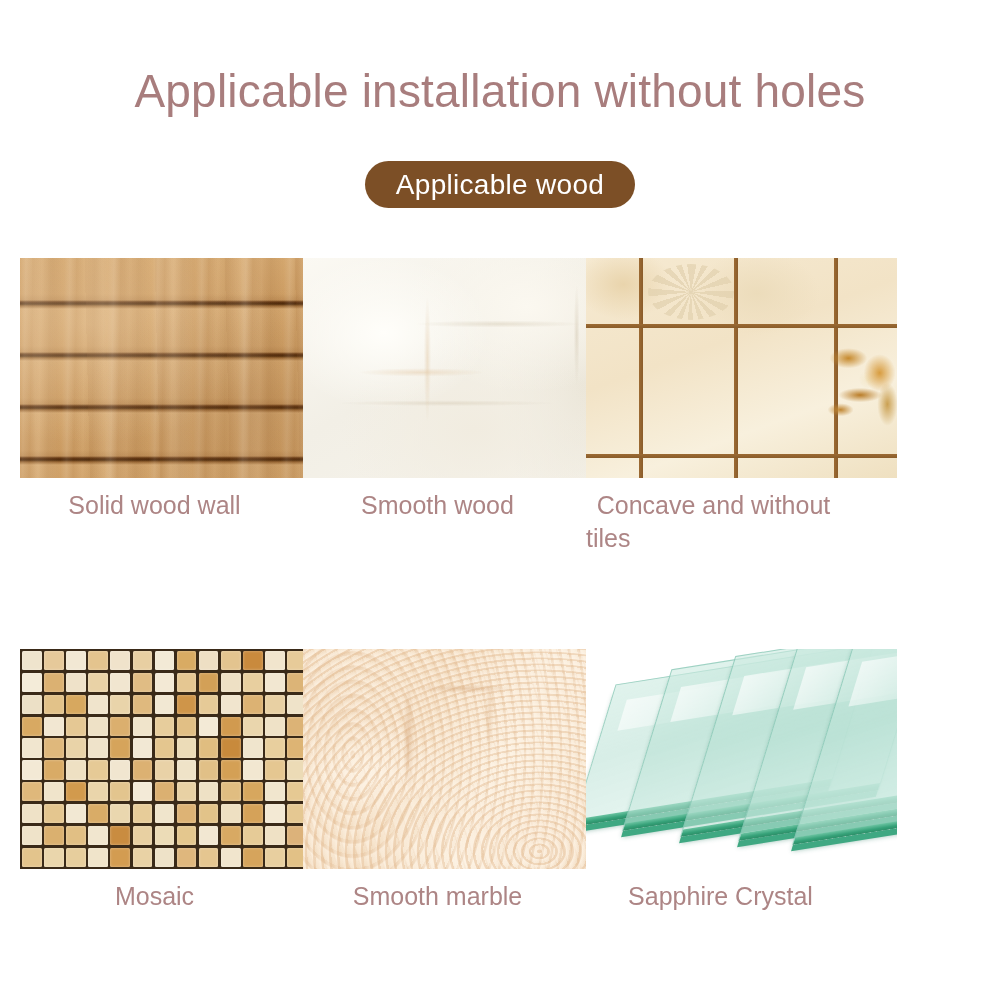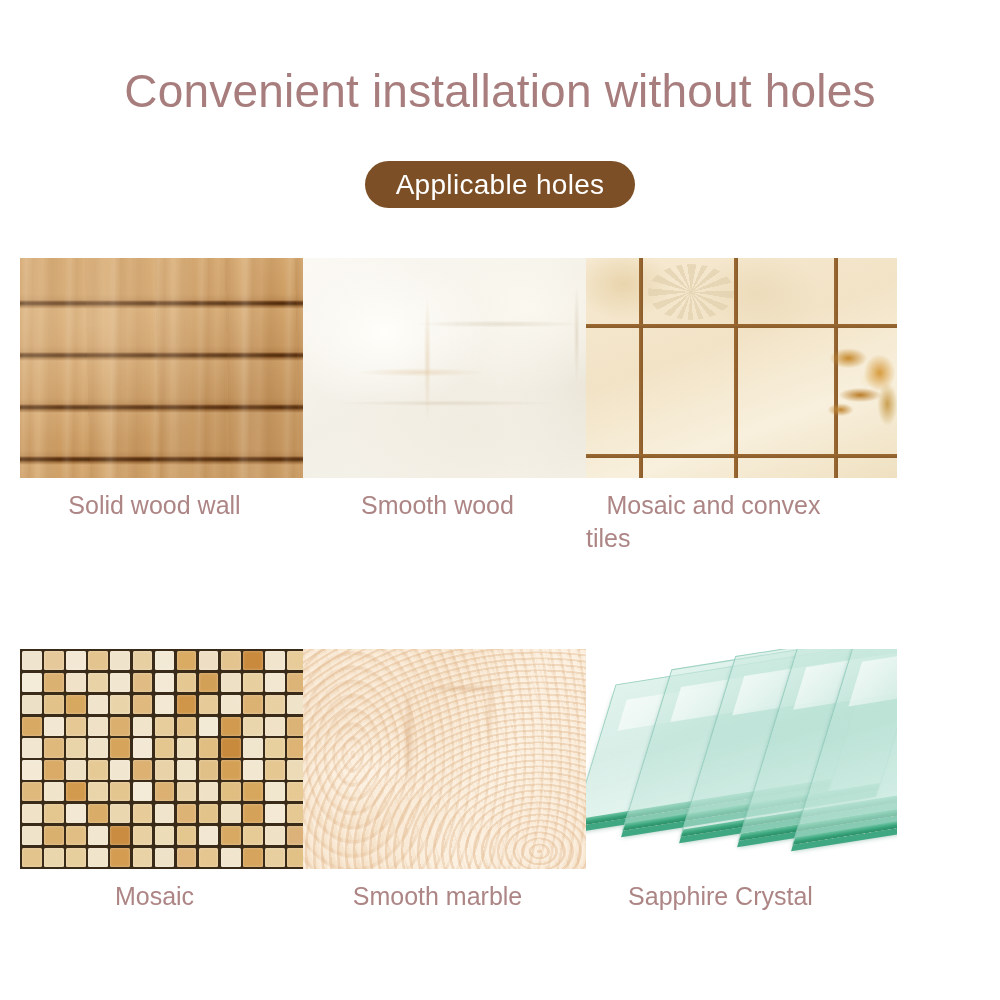--- a/index.html
+++ b/index.html
@@ -281,24 +281,24 @@
       radial-gradient(ellipse 70px 6px at 52% 18%, rgba(213,167,122,0.45), rgba(213,167,122,0) 70%),
       radial-gradient(ellipse 6px 60px at 60% 30%, rgba(222,181,140,0.4), rgba(222,181,140,0) 70%);
     filter: blur(0.6px);
   }
 </style>
 </head>
 <body>
 
 <div class="page">
 
-  <div class="headline">Convenient installation without holes</div>
+  <div class="headline">Applicable installation without holes</div>
 
   <div class="badge-wrap">
-    <span class="badge">Applicable holes</span>
+    <span class="badge">Applicable wood</span>
   </div>
 
   <div class="grid">
 
     <div class="row">
 
       <div class="cell">
         <div class="thumb">
           <div class="tex-wood"></div>
         </div>
@@ -313,21 +313,21 @@
       </div>
 
       <div class="cell">
         <div class="thumb">
           <div class="tex-cctile">
             <span class="motif"></span>
             <span class="floral"></span>
           </div>
         </div>
         <div class="caption two-line">
-          <span class="l1">Mosaic and convex</span>
+          <span class="l1">Concave and without</span>
           <span class="l2">tiles</span>
         </div>
       </div>
 
     </div>
 
     <div class="row2-spacer"></div>
 
     <div class="row">
 

